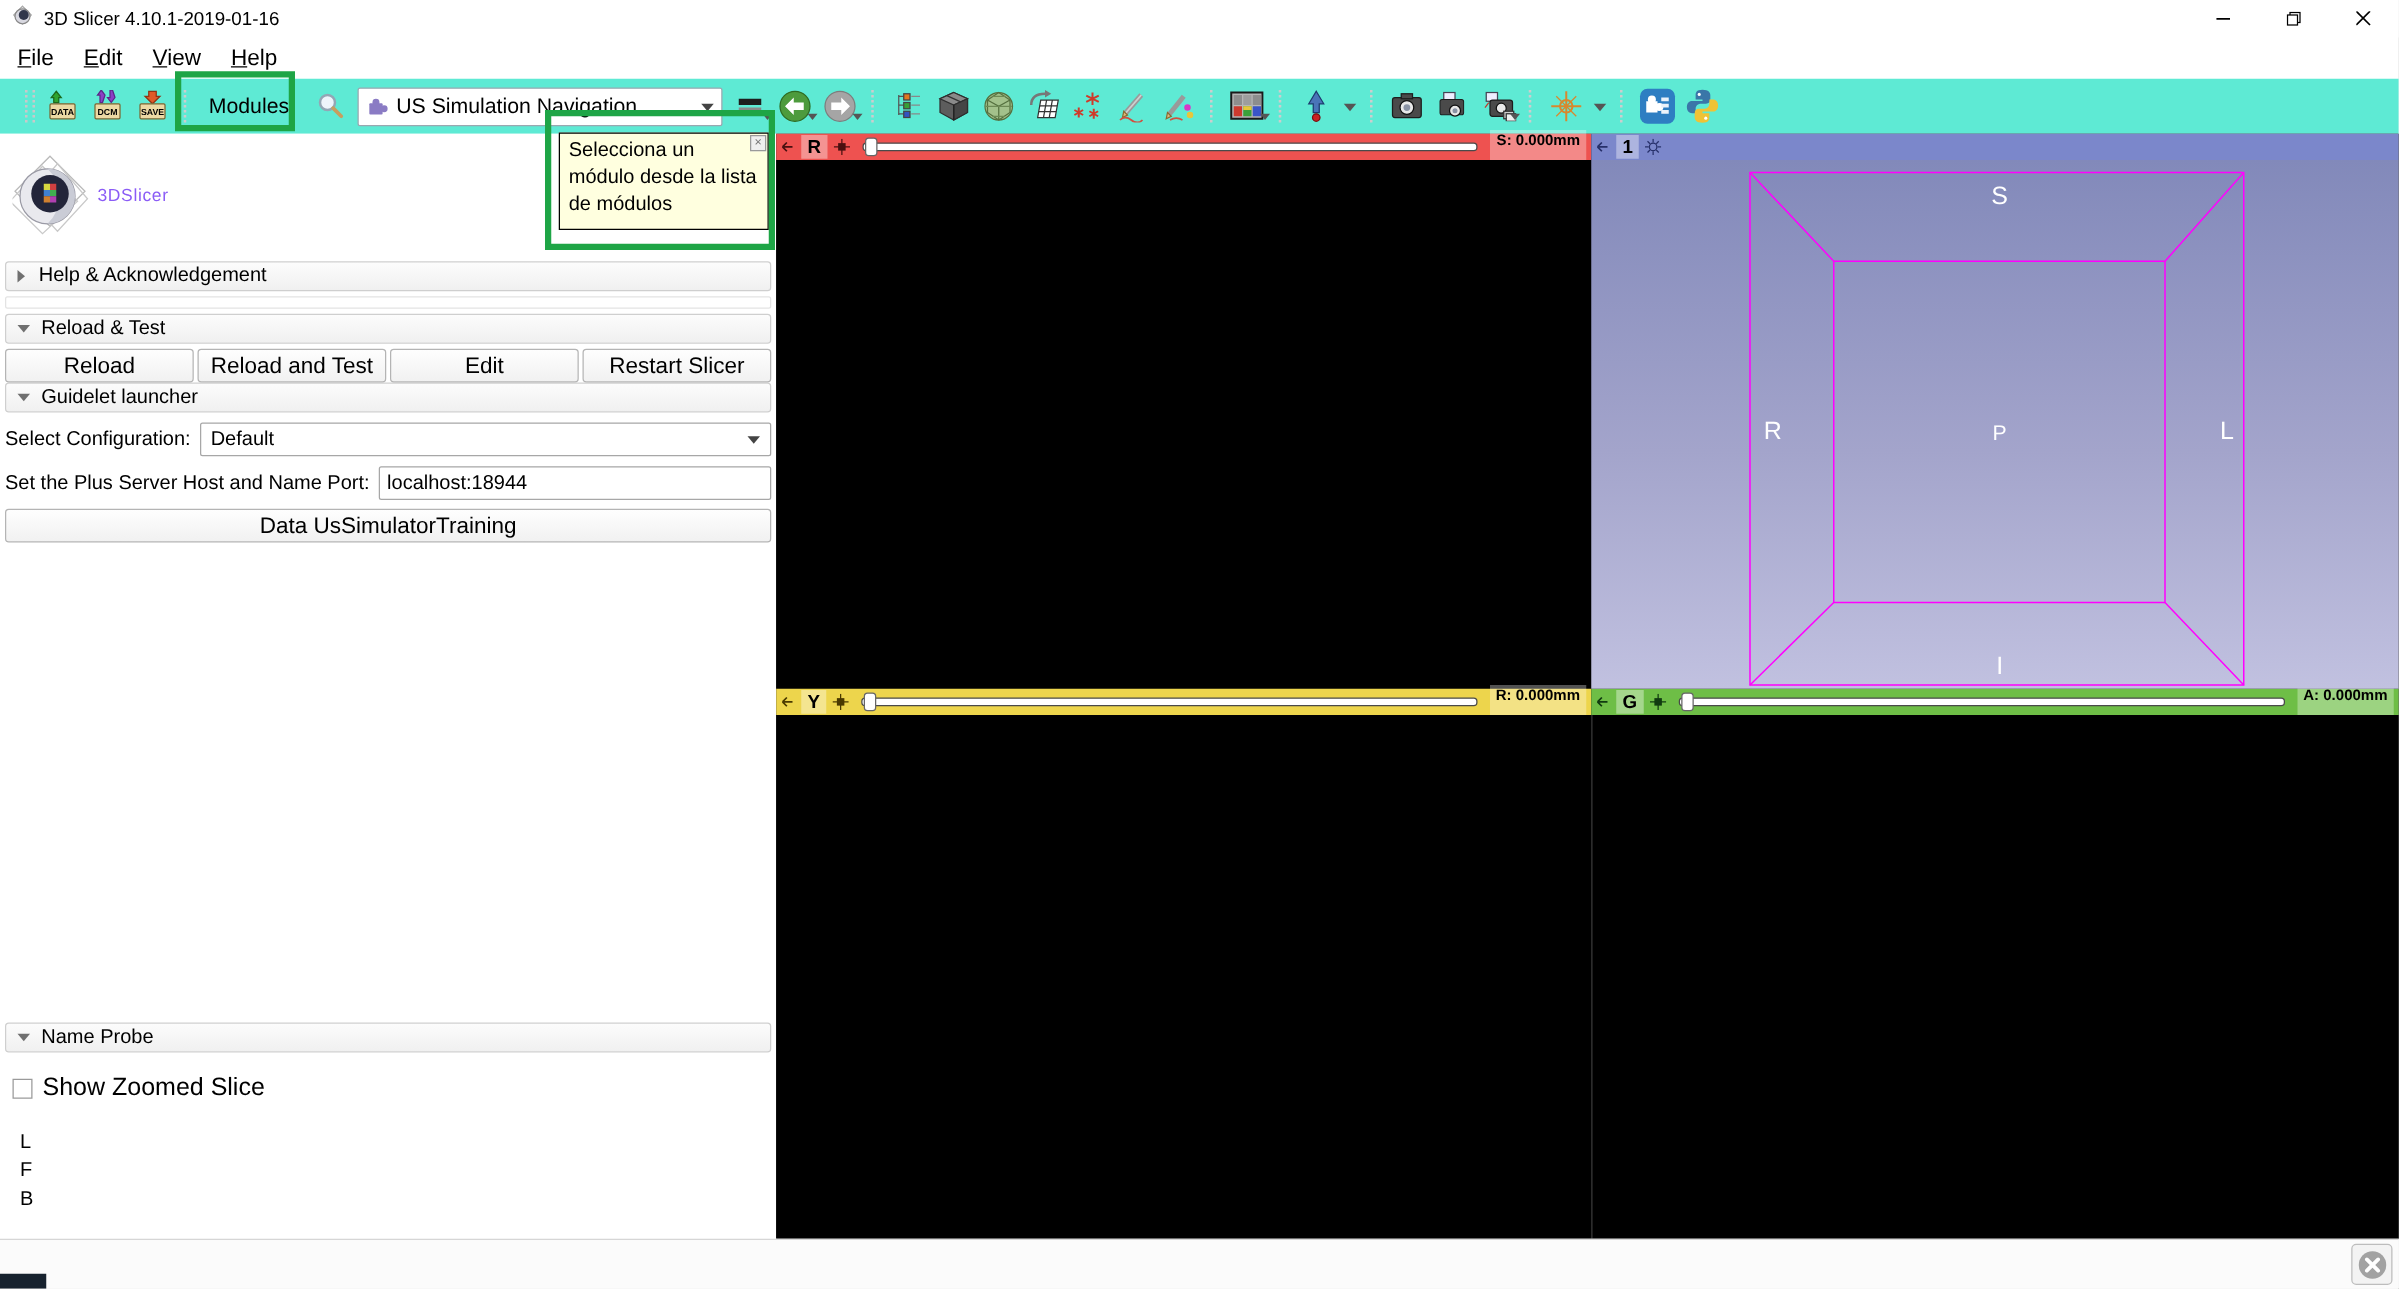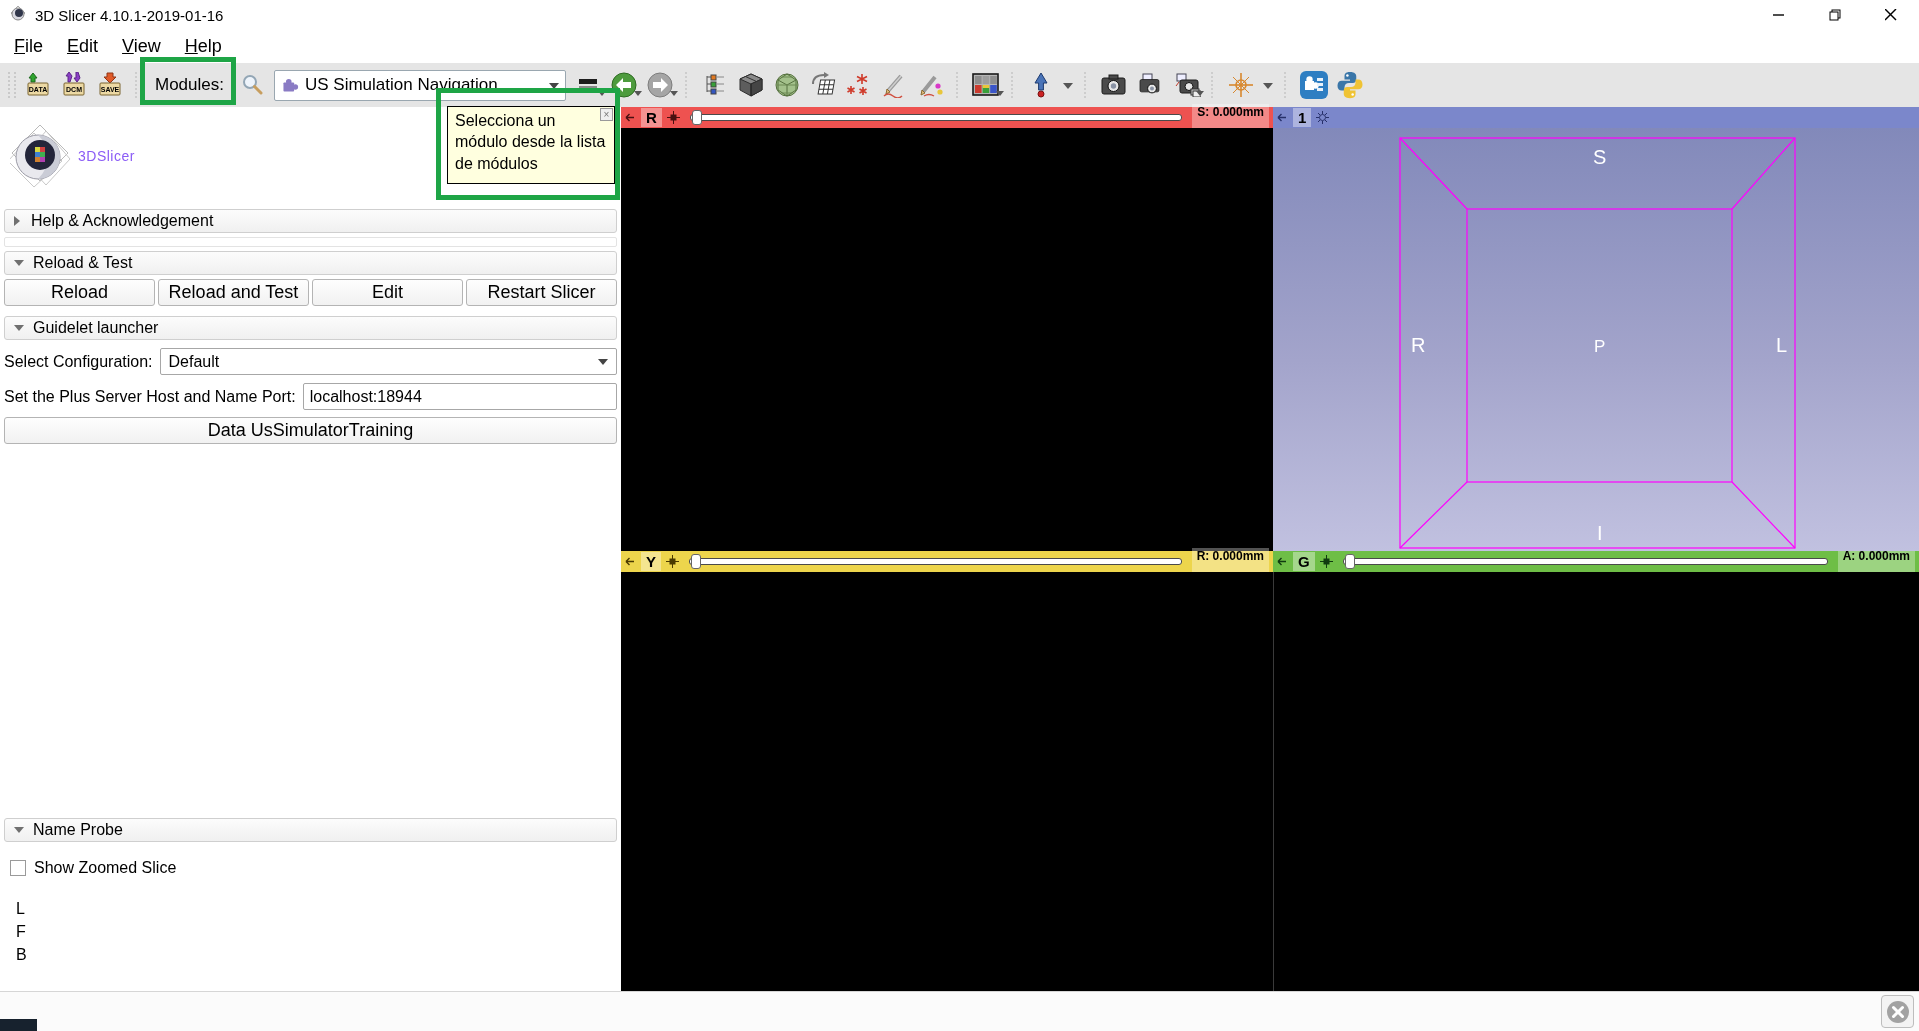--- a/index.html
+++ b/index.html
@@ -9,21 +9,21 @@
 .titlebar{position:absolute;left:0;top:0;right:0;height:30px;display:flex;align-items:center;padding-left:10px;background:#fff}
 .title-text{font-size:15px;margin-left:8px}
 .win-controls{margin-left:auto;display:flex;height:100%}
 .win-btn{width:56px;height:100%;display:flex;align-items:center;justify-content:center}
 
 
 .menubar{position:absolute;top:30px;left:0;right:0;height:33px;display:flex;align-items:flex-start;gap:24px;padding:6px 0 0 14px;font-size:18px}
 .menu-item{cursor:default}
 
 
-.toolbar{position:absolute;top:63px;left:0;right:0;height:44px;display:flex;align-items:center;padding-left:4px;background:#e5e5e5}
+.toolbar{position:absolute;top:63px;left:0;right:0;height:44px;display:flex;align-items:center;padding-left:16px;background:#5eead4}
 .tb-grip{width:8px;height:26px;border-left:2px dotted #c9c9c9;border-right:2px dotted #c9c9c9;margin:0 4px}
 .tb-sep{width:5px;height:26px;border-left:2px dotted #cdcdcd;margin:0 7px}
 .tb-btn{height:36px;min-width:32px;display:flex;align-items:center;justify-content:center;position:relative;margin:0 2px;background:transparent;border:none}
 .has-caret::after{content:"";position:absolute;right:-2px;bottom:3px;border:4px solid transparent;border-top:5px solid #555}
 .caret-btn{width:18px;height:36px;display:flex;align-items:center;justify-content:center;border:none;background:transparent}
 .caret-glyph{border:5px solid transparent;border-top:6px solid #555;margin-top:6px}
 .modules-label{font-size:17px;margin:0 10px 0 8px}
 .module-combo{width:292px;height:31px;border:1px solid #9aa7b0;border-radius:2px;background:#fff;display:flex;align-items:center;padding:0 6px;gap:6px;margin:0 4px}
 .module-combo .combo-text{font-size:17px;white-space:nowrap;overflow:hidden}
 .combo-arrow{margin-left:auto;border:5px solid transparent;border-top:6px solid #444;margin-top:6px}
@@ -37,31 +37,31 @@
 .qtooltip{position:absolute;left:447px;top:106px;width:168px;height:78px;background:#ffffdf;border:1px solid #000;z-index:55;font-size:16px;line-height:1.33;padding:3px 4px 3px 7px}
 .qtooltip .tt-close{position:absolute;right:1px;top:1px;width:13px;height:13px;border:1px solid #9a9a9a;background:#efefef;color:#777;font-size:10px;line-height:11px;text-align:center}
 
 
 .panel{position:absolute;left:0;top:107px;width:621px;bottom:40px;background:#fff}
 .logo-row{display:flex;align-items:center;margin:10px 0 0 10px;height:78px}
 .logo-text{font-size:14px;color:#8b5cf6;letter-spacing:.5px;margin-left:4px}
 .collapsible{height:24px;display:flex;align-items:center;margin:0 4px;border:1px solid #cfcfcf;border-radius:3px;background:linear-gradient(#fcfcfc,#f0f0f0);font-size:16px;padding-left:9px;gap:9px}
 .arr-right{width:0;height:0;border:5px solid transparent;border-left:6px solid #707070;margin-right:-3px}
 .arr-down{width:0;height:0;border:5px solid transparent;border-top:6px solid #707070;margin-top:5px}
-.mt14{margin-top:14px}.mt10{margin-top:10px}.mt4{margin-top:4px}
+.mt14{margin-top:14px}.mt10{margin-top:0}.mt4{margin-top:4px}
 .empty-frame{height:10px;margin:4px 4px 0;border:1px solid #e3e3e3;border-radius:2px}
 .btn-row{display:flex;gap:3px;margin:4px 4px 0}
 .btn-row button,.start-btn{height:27px;font-size:18px;font-family:inherit;border:1px solid #b4b4b4;border-radius:3px;background:linear-gradient(#fefefe,#f1f1f1)}
 .btn-row button{flex:1}
 .form-row{display:flex;align-items:center;margin:8px 4px 0;font-size:16px;white-space:nowrap}
 .combo{flex:1;height:27px;border:1px solid #a7a7a7;border-radius:2px;display:flex;align-items:center;padding:0 8px;margin-left:7px;background:#fff;font-size:16px;min-width:0}
 .form-row input{flex:1;height:27px;border:1px solid #a7a7a7;border-radius:2px;font-size:16px;padding:0 6px;margin-left:7px;font-family:inherit;min-width:0}
 .start-btn{display:block;width:613px;margin:7px 4px 0}
 .probe-block{position:absolute;left:0;right:0;top:711px}
-.check-row{display:flex;align-items:center;gap:8px;margin:17px 0 0 10px;font-size:16px}
+.check-row{display:flex;align-items:center;gap:8px;margin:17px 0 0 10px;font-size:20px}
 .checkbox{width:16px;height:16px;border:1px solid #9a9a9a;background:#fff}
 .probe-rows{margin:20px 0 0 16px;font-size:16px;line-height:23px}
 
 
 .views{position:absolute;left:621px;top:107px;width:1298px;height:884px;display:grid;grid-template-columns:652px 646px;grid-template-rows:444px 440px;background:#000}
 .cell{display:flex;flex-direction:column;min-width:0}
 .slice-head{height:21px;display:flex;align-items:center;gap:5px;padding:0 4px;flex:none}
 .head-red{background:#ee5250}
 .head-yellow{background:#edd54c}
 .head-green{background:#6ebe46}

